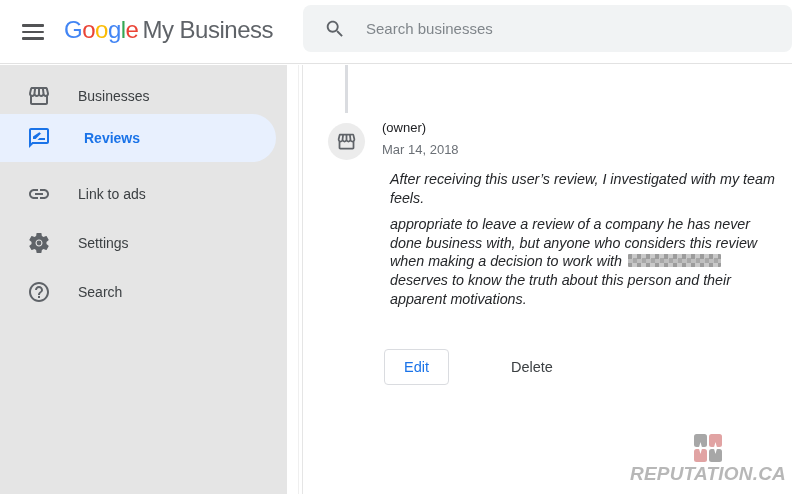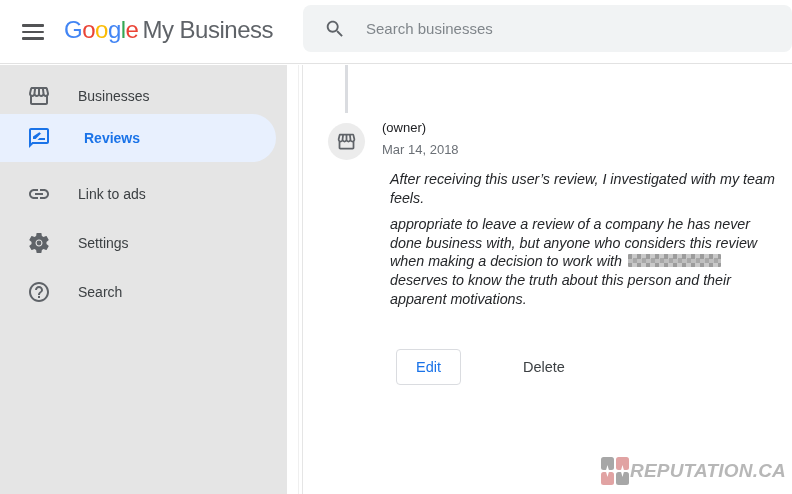--- a/index.html
+++ b/index.html
@@ -47,29 +47,29 @@
   .date   { position:absolute; left:382px; top:142px; font-size:13px; color:#6b7076; }
 
   .review-text { position:absolute; left:382px; top:170px; width:392px;
                  font-style:italic; font-size:14.3px; line-height:18.6px; color:#25272a;margin-left:8px; }
   .review-text .ln { white-space:nowrap; }
   .para2 { margin-top:8px; }
   .redacted { display:inline-block; width:93px; height:13px; margin:0 0 -1px 6px;
               background:conic-gradient(#c9c9c9 25%, #a8a8a8 0 50%, #bfbfbf 0 75%, #9c9c9c 0) 0 0/9px 9px;
               filter:blur(0.5px); border-radius:1px; }
 
-  .actions { position:absolute; left:396px; top:349px; display:flex; align-items:center; }
+  .actions { position:absolute; left:384px; top:349px; display:flex; align-items:center; }
   .btn-edit { height:36px; padding:0 19px; background:#fff; border:1px solid #dadce0; border-radius:4px;
               color:#1a73e8; font-family:inherit; font-size:14.5px; cursor:pointer; }
   .btn-delete { height:36px; padding:0 16px; margin-left:46px; background:transparent; border:none;
                 color:#3c4043; font-family:inherit; font-size:14.5px; cursor:pointer; }
 
   
   .watermark { position:absolute; right:6px; bottom:9px; display:flex; align-items:center; gap:1px;
-               opacity:0.78; }
+               opacity:0.78;flex-direction:column; }
   .wm-logo { position:relative; width:28px; height:28px; }
   .wm-q { position:absolute; width:13px; height:13px; border-radius:2.5px; }
   .wm-q.tl { left:0; top:0; background:#8f8f8f; }
   .wm-q.tr { left:15px; top:0; background:#d98a8a; }
   .wm-q.bl { left:0; top:15px; background:#d98a8a; }
   .wm-q.br { left:15px; top:15px; background:#8f8f8f; }
   .wm-star { position:absolute; width:12px; height:12px; background:#fff;
              clip-path:polygon(50% 0%, 61% 39%, 100% 50%, 61% 61%, 50% 100%, 39% 61%, 0% 50%, 39% 39%); }
   .wm-star.s1 { left:0.5px; top:8px; }
   .wm-star.s2 { left:15.5px; top:8px; }

